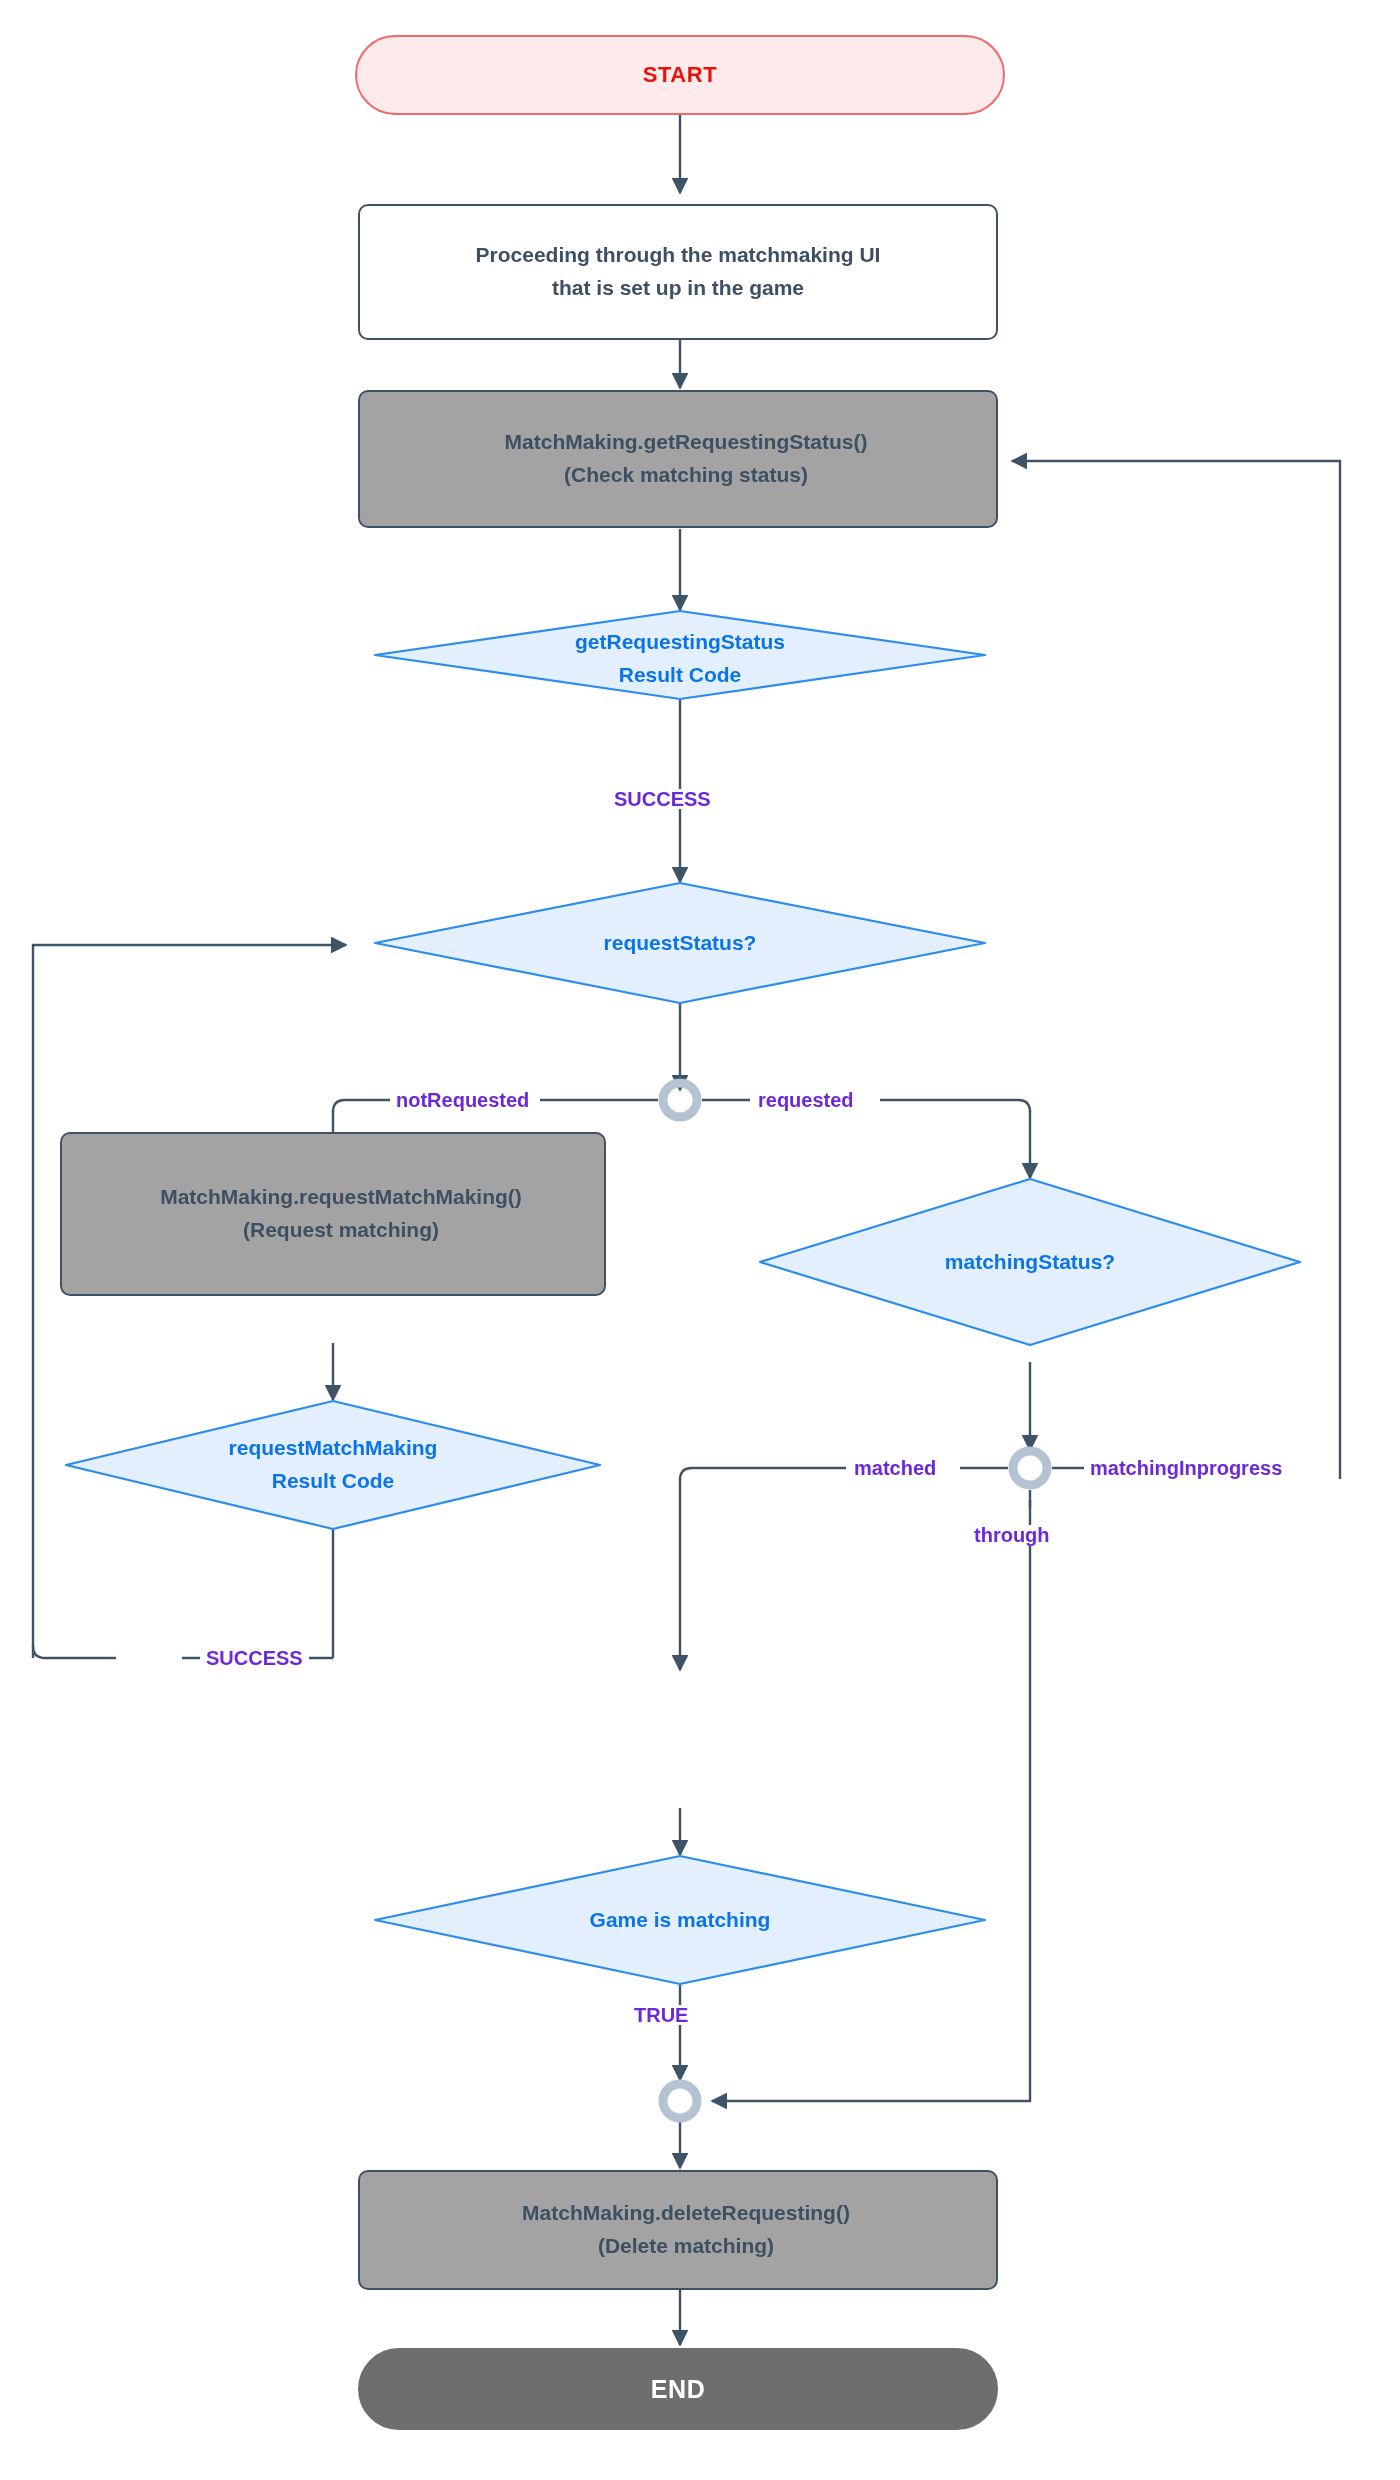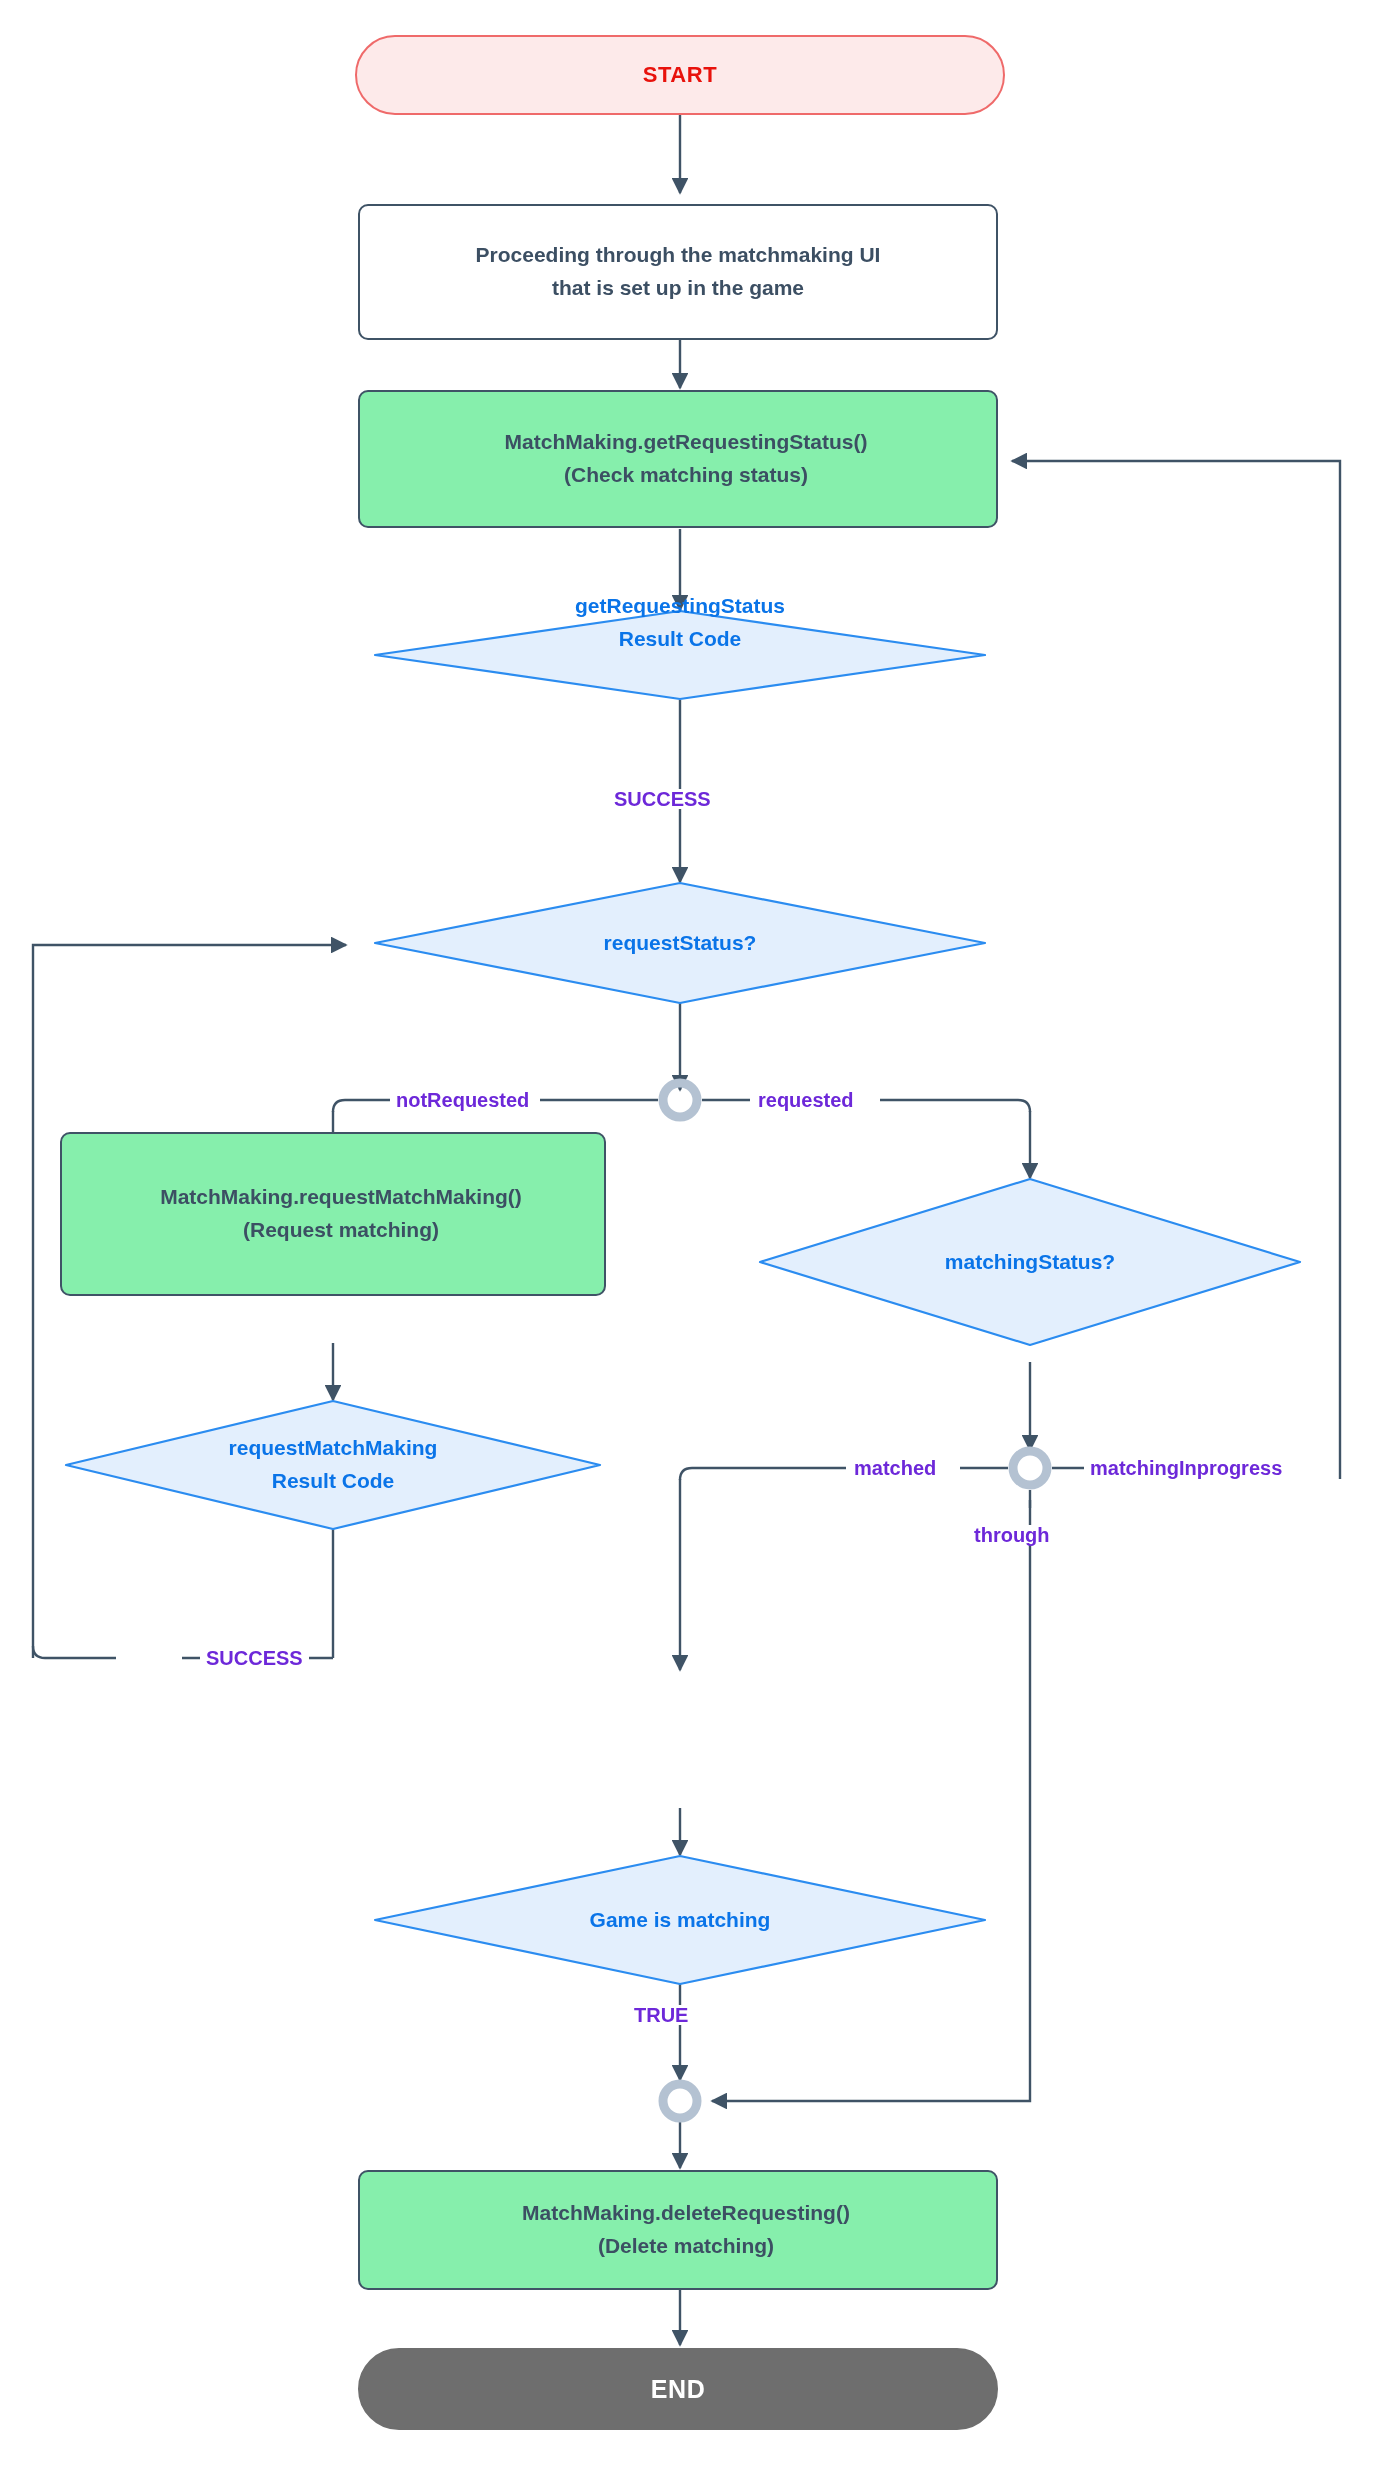--- a/index.html
+++ b/index.html
@@ -61,21 +61,21 @@
   .n-proc {
     background: #ffffff;
     border: 2px solid #3f5366;
     border-radius: 10px;
     color: #3c4f63;
     font-weight: bold;
     font-size: 21px;
   }
   
   .n-api {
-    background: #86efac;
+    background: #a3a3a3;
     border: 2px solid #3f5366;
     border-radius: 10px;
     color: #3c4f63;
     font-weight: bold;
     font-size: 21px;
     padding-left: 16px;
   }
   
   .n-dec {
     color: #0a74e8;
@@ -191,21 +191,21 @@
   <div class="node n-proc" style="left:358px; top:195px; width:640px; height:136px;margin-top:9px;">
     <span class="txt">Proceeding through the matchmaking UI
 that is set up in the game</span>
   </div>
 
   <div class="node n-api" style="left:358px; top:390px; width:640px; height:138px;">
     <span class="txt">MatchMaking.getRequestingStatus()
 (Check matching status)</span>
   </div>
 
-  <div class="node n-dec" style="left:375px; top:579px; width:610px; height:88px;">
+  <div class="node n-dec" style="left:375px; top:615px; width:610px; height:88px;">
     <span class="txt">getRequestingStatus
 Result Code</span>
   </div>
 
   <div class="node n-dec" style="left:375px; top:883px; width:610px; height:120px;">
     <span class="txt">requestStatus?</span>
   </div>
 
   <div class="node n-api" style="left:60px; top:1132px; width:546px; height:164px;">
     <span class="txt">MatchMaking.requestMatchMaking()

